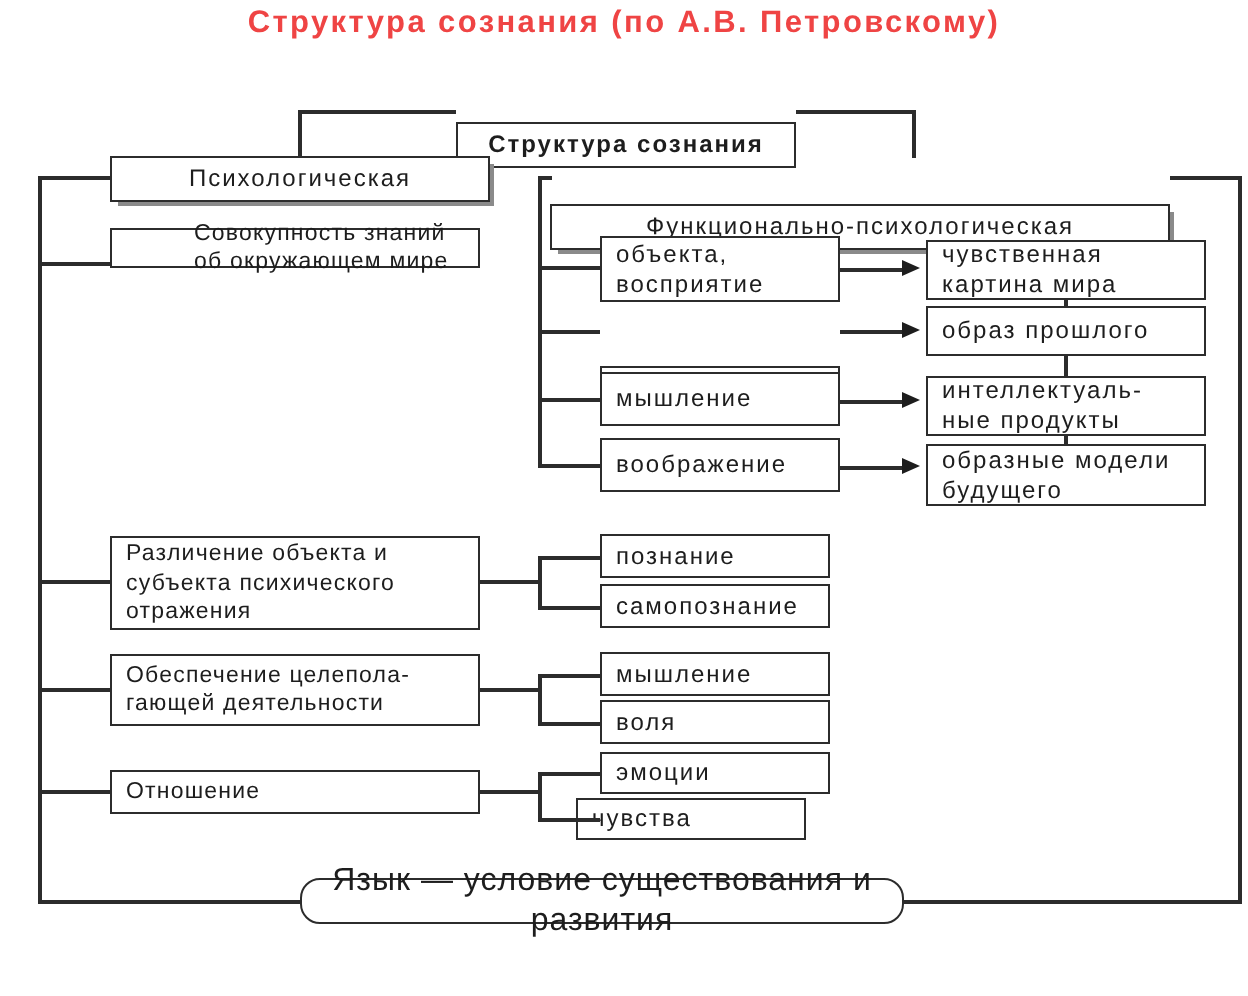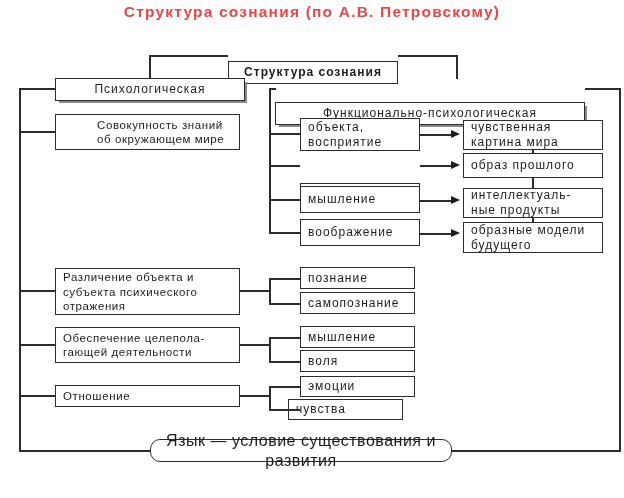--- a/index.html
+++ b/index.html
@@ -36,21 +36,21 @@
 <body>
 
 <div class="canvas">
 
   <div class="title">Структура сознания (по А.В. Петровскому)</div>
 
   <div class="box center bold" style="left:228px;top:45px;width:170px;height:23px;margin-top:16px;">Структура сознания</div>
   <div class="box center shadow" style="left:55px;top:78px;width:190px;height:23px;">Психологическая</div>
   <div class="box center shadow" style="left:275px;top:78px;width:310px;height:23px;margin-top:24px;">Функционально-психологическая</div>
 
-  <div class="box small" style="left:55px;top:114px;width:185px;height:36px;padding-left:41px;">Совокупность знаний
+  <div class="box small" style="left:55px;top:114px;width:185px;height:20px;padding-left:41px;">Совокупность знаний
 об окружающем мире</div>
   <div class="box small" style="left:55px;top:268px;width:185px;height:47px;">Различение объекта и
 субъекта психического
 отражения</div>
   <div class="box small" style="left:55px;top:385px;width:185px;height:22px;">Отношение</div>
   <div class="box small" style="left:55px;top:327px;width:185px;height:36px;">Обеспечение целепола-
 гающей деятельности</div>
 
   <div class="box" style="left:300px;top:118px;width:120px;height:33px;">объекта,
 восприятие</div>

